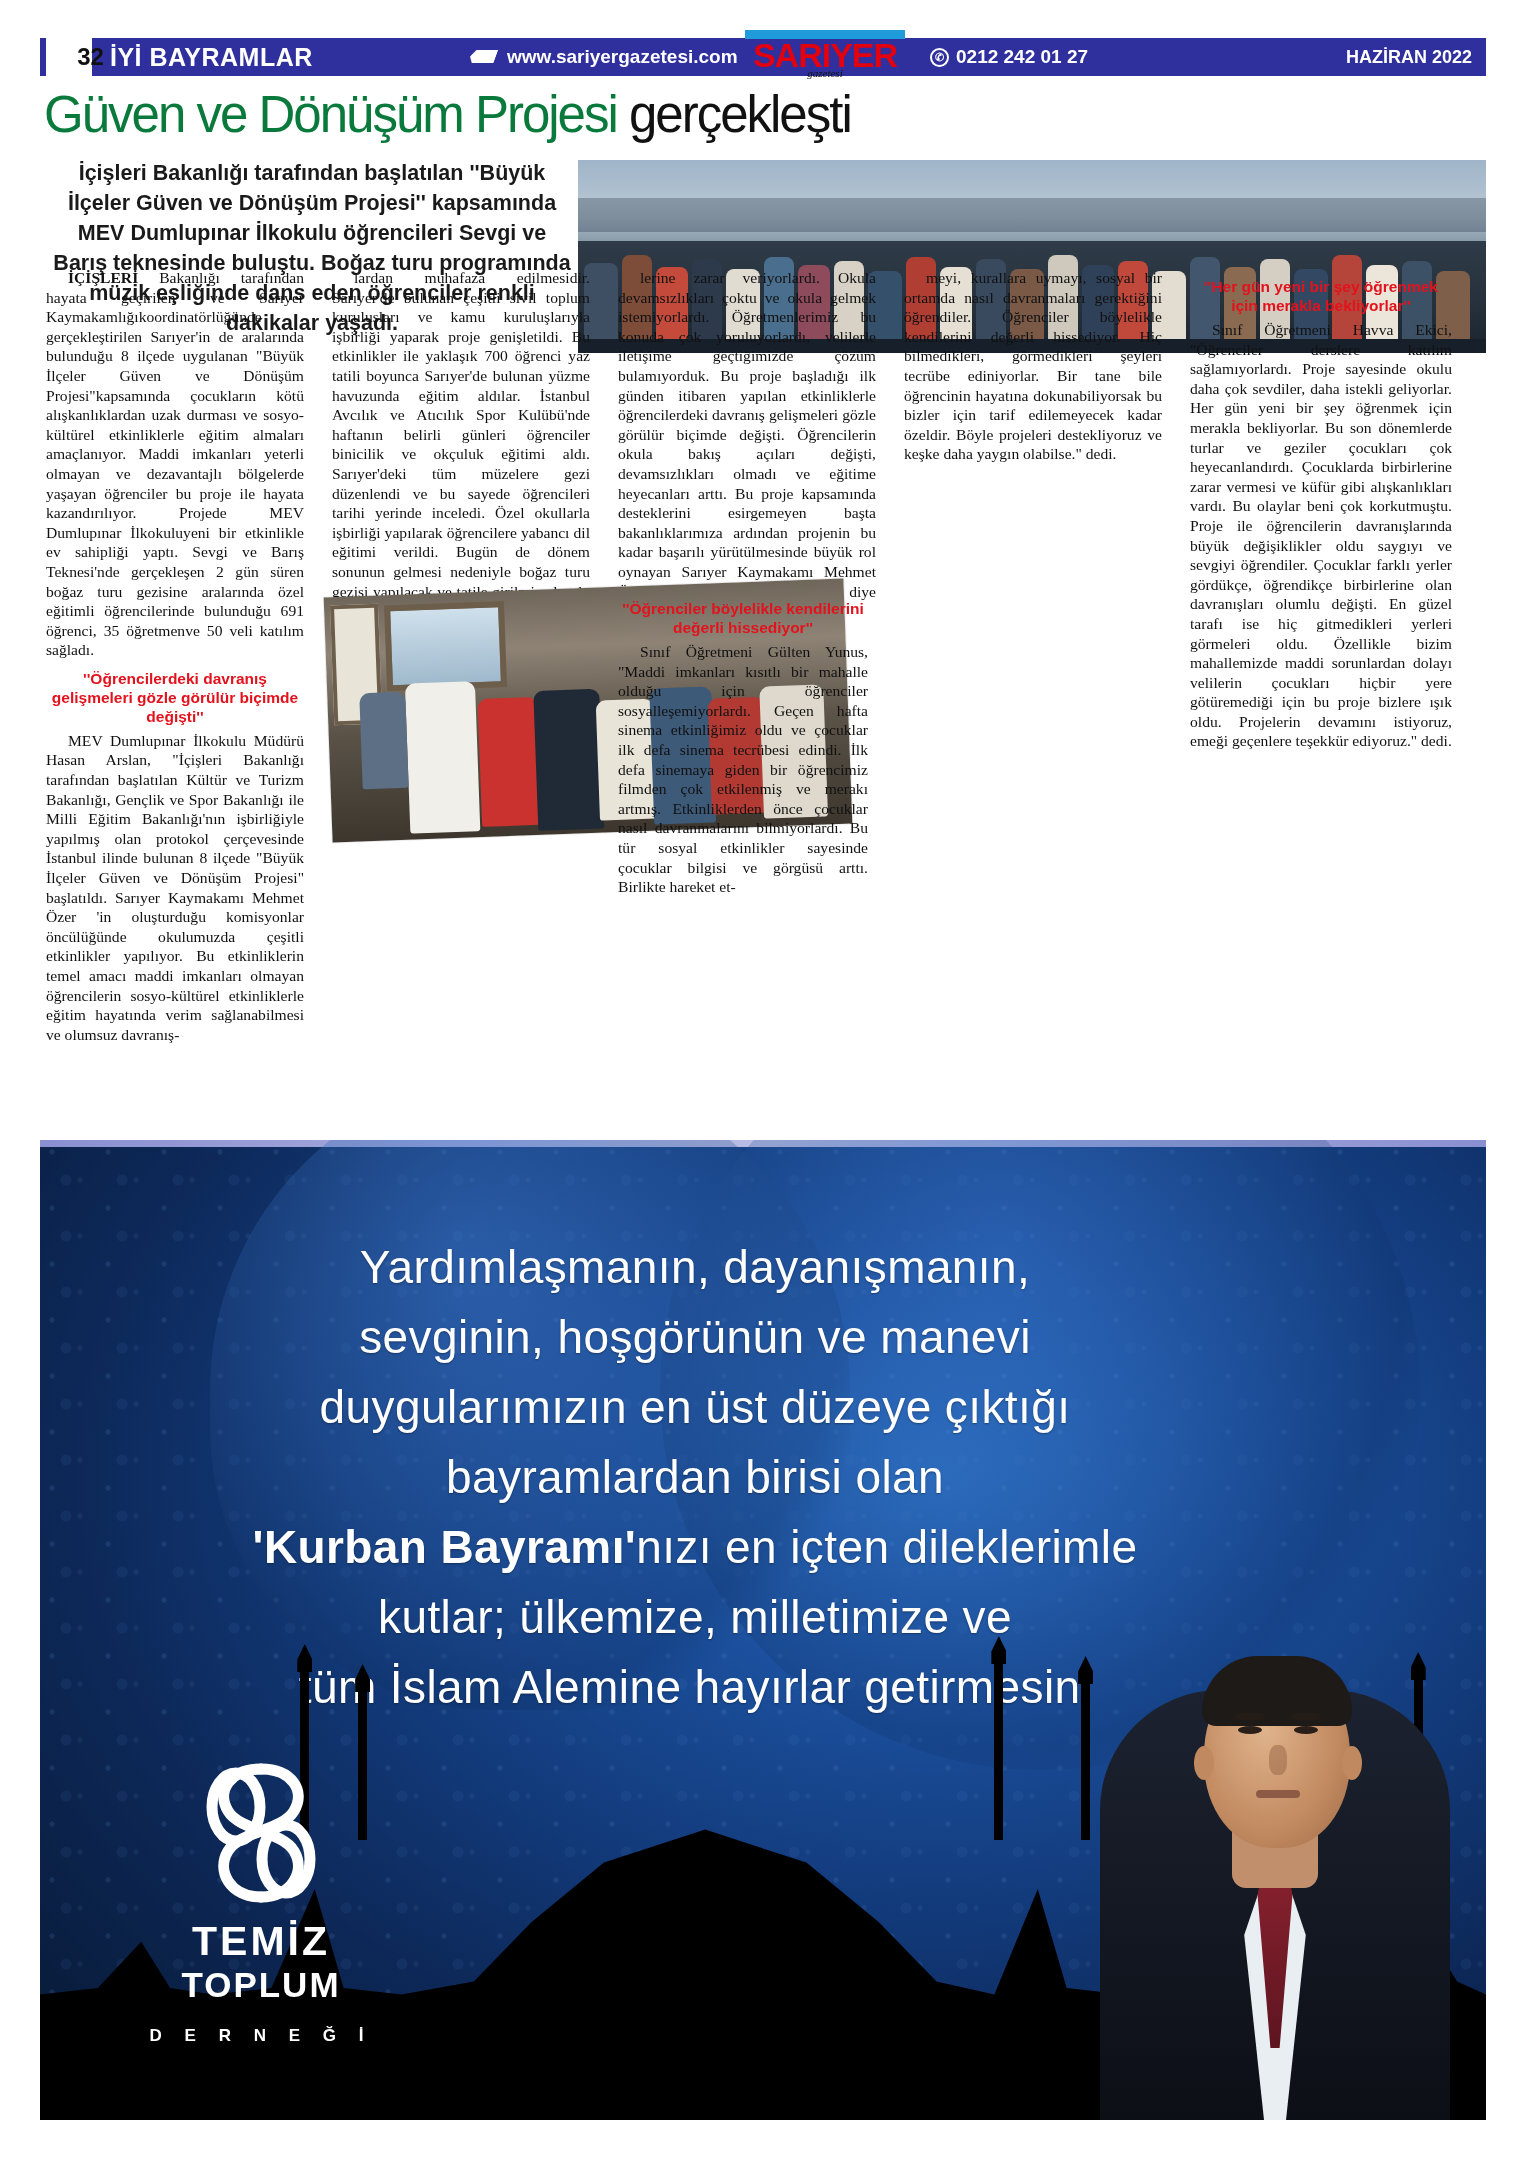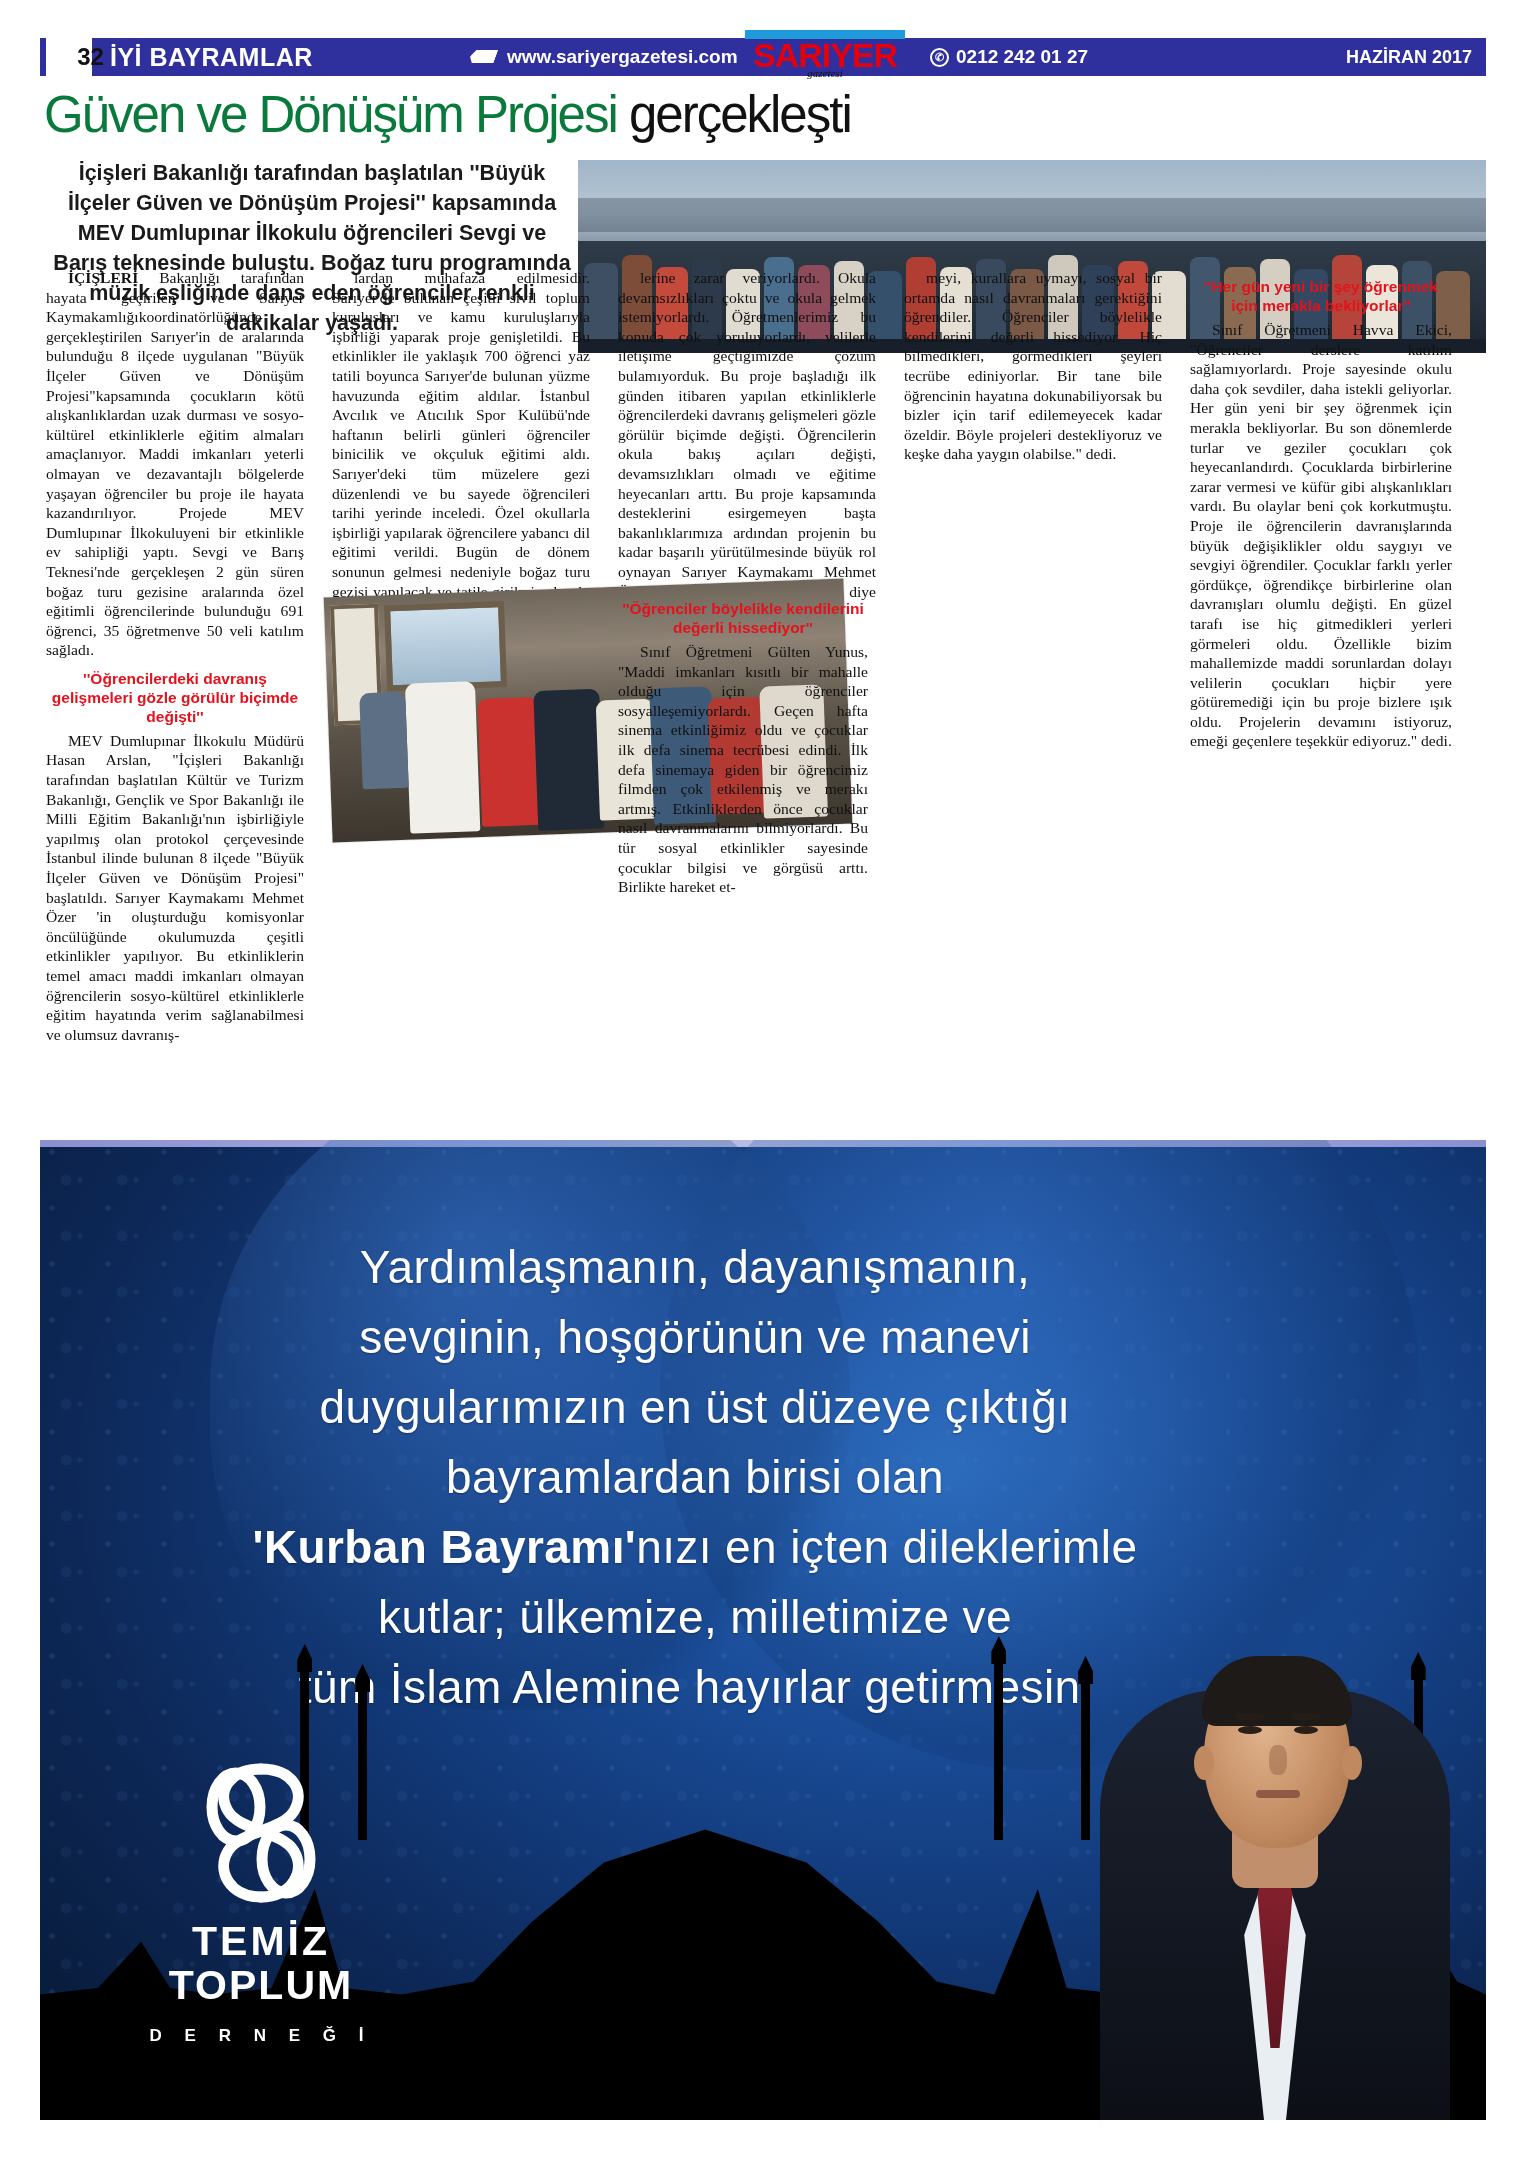--- a/index.html
+++ b/index.html
@@ -236,21 +236,21 @@
     text-shadow:0 1px 2px rgba(0,0,0,.35);
   }
   .ad-text .bold{ font-weight:bold; }
 
   .ad-logo{
     position:absolute; left:96px; bottom:74px; width:250px;
     text-align:center; color:#fff;
   }
   .ad-logo .knot{ width:150px; height:156px; margin:0 auto 8px auto; }
   .ad-logo .l1{ font-size:41px; font-weight:bold; letter-spacing:3px; line-height:44px;}
-  .ad-logo .l2{ font-size:41px; font-weight:bold; letter-spacing:2px; line-height:44px;}
+  .ad-logo .l2{ font-size:35px; font-weight:bold; letter-spacing:2px; line-height:44px;}
   .ad-logo .l3{ font-size:17px; font-weight:bold; letter-spacing:9px; margin-top:19px;}
 
   .ad-name{
     position:absolute; left:330px; bottom:80px; width:720px;
     text-align:center; color:#fff;
   }
   .ad-name .nm{ font-size:72px; font-weight:bold; letter-spacing:1px; line-height:78px;}
   .ad-name .ttl{ font-size:25px; font-weight:bold; letter-spacing:.4px; margin-top:6px;}
 
   .portrait{
@@ -313,21 +313,21 @@
       <div class="bluebar"></div>
       <div class="sariyer">SARIYER</div>
       <div class="gaz">gazetesi</div>
     </div>
 
     <div class="mh-phone">
       <span class="circ-icon">✆</span>
       <span class="txt">0212 242 01 27</span>
     </div>
 
-    <div class="mh-date">HAZİRAN 2017</div>
+    <div class="mh-date">HAZİRAN 2022</div>
   </div>
 
   <div class="headline">
     <span class="g">Güven ve Dönüşüm Projesi</span>
     <span class="k">gerçekleşti</span>
   </div>
 
   <div class="spot">İçişleri Bakanlığı tarafından başlatılan ''Büyük İlçeler Güven ve Dönüşüm Projesi'' kapsamında MEV Dumlupınar İlkokulu öğrencileri Sevgi ve Barış teknesinde buluştu. Boğaz turu programında müzik eşliğinde dans eden öğrenciler renkli dakikalar yaşadı.</div>
 
   <div class="photo-top">

